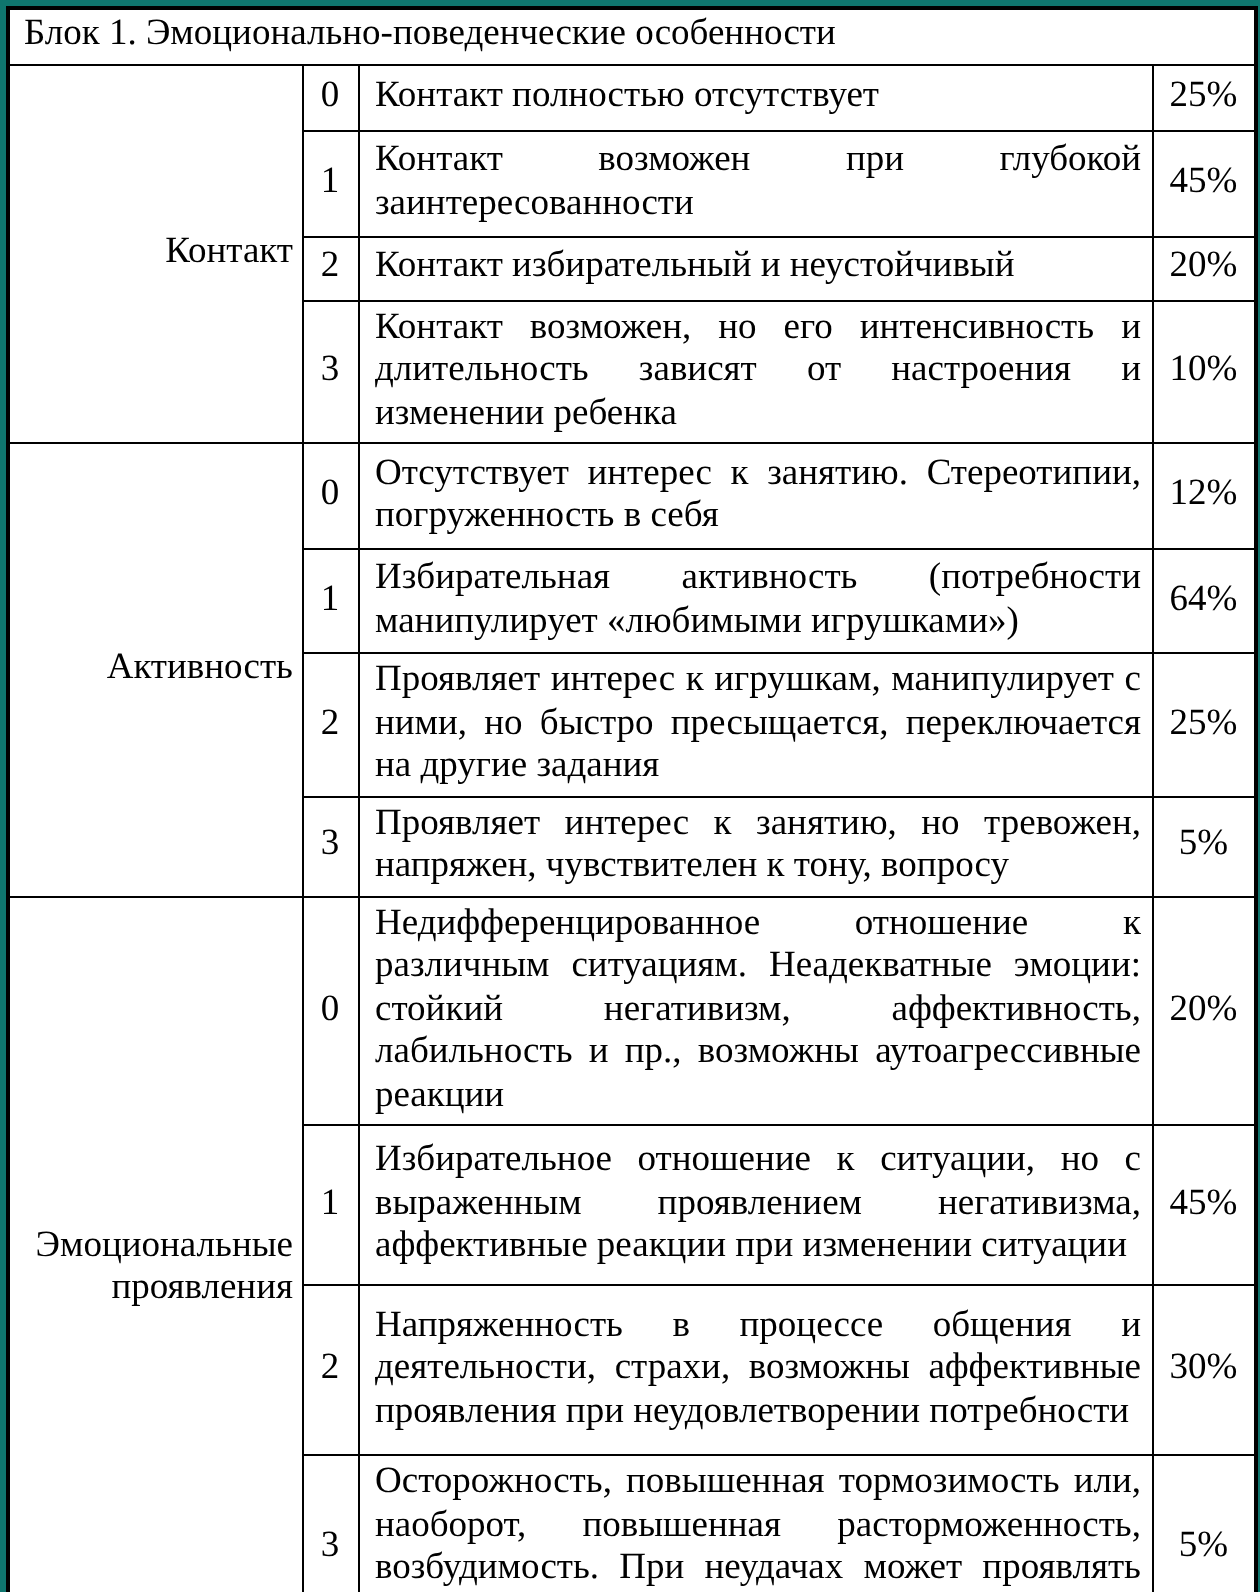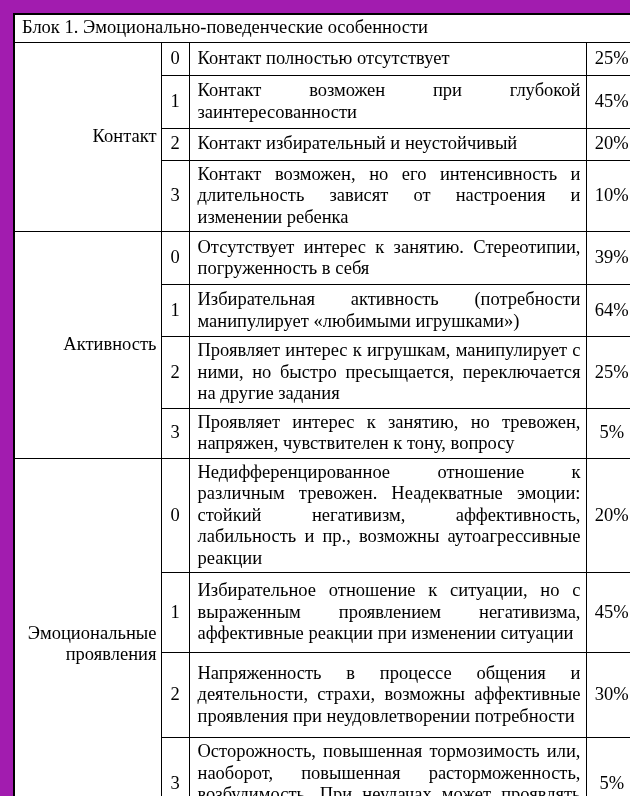--- a/index.html
+++ b/index.html
@@ -3,23 +3,23 @@
 <meta charset="utf-8">
 <style>
   html, body {
     margin: 0;
     padding: 0;
     background: #ffffff;
   }
   .page {
     width: 630px;
     height: 796px;
-    background: #a21caf;
+    background: #0f766e;
     box-sizing: border-box;
-    padding: 13px;
+    padding: 3px;
     overflow: hidden;
   }
   table.block-table {
     border-collapse: collapse;
     width: 624px;
     table-layout: fixed;
     font-family: "Liberation Serif", "DejaVu Serif", serif;
     font-size: 18.5px;
     line-height: 21.5px;
     color: #000000;
@@ -92,42 +92,42 @@
     <tr style="height:65px;">
       <td class="score-cell">3</td>
       <td class="desc-cell">Контакт возможен, но его интенсивность и длительность зависят от настроения и изменении ребенка</td>
       <td class="pct-cell">10%</td>
     </tr>
 
     <tr style="height:53px;">
       <td class="label-cell" rowspan="4">Активность</td>
       <td class="score-cell">0</td>
       <td class="desc-cell">Отсутствует интерес к занятию. Стереотипии, погруженность в себя</td>
-      <td class="pct-cell">39%</td>
+      <td class="pct-cell">12%</td>
     </tr>
     <tr style="height:52px;">
       <td class="score-cell">1</td>
       <td class="desc-cell">Избирательная активность (потребности манипулирует «любимыми игрушками»)</td>
       <td class="pct-cell">64%</td>
     </tr>
     <tr style="height:66px;">
       <td class="score-cell">2</td>
       <td class="desc-cell">Проявляет интерес к игрушкам, манипулирует с ними, но быстро пресыщается, переключается на другие задания</td>
       <td class="pct-cell">25%</td>
     </tr>
     <tr style="height:47px;">
       <td class="score-cell">3</td>
       <td class="desc-cell">Проявляет интерес к занятию, но тревожен, напряжен, чувствителен к тону, вопросу</td>
       <td class="pct-cell">5%</td>
     </tr>
 
     <tr style="height:110px;">
       <td class="label-cell" rowspan="4">Эмоциональные проявления</td>
       <td class="score-cell">0</td>
-      <td class="desc-cell">Недифференцированное отношение к различным тревожен. Неадекватные эмоции: стойкий негативизм, аффективность, лабильность и пр., возможны аутоагрессивные реакции</td>
+      <td class="desc-cell">Недифференцированное отношение к различным ситуациям. Неадекватные эмоции: стойкий негативизм, аффективность, лабильность и пр., возможны аутоагрессивные реакции</td>
       <td class="pct-cell">20%</td>
     </tr>
     <tr style="height:80px;">
       <td class="score-cell">1</td>
       <td class="desc-cell">Избирательное отношение к ситуации, но с выраженным проявлением негативизма, аффективные реакции при изменении ситуации</td>
       <td class="pct-cell">45%</td>
     </tr>
     <tr style="height:85px;">
       <td class="score-cell">2</td>
       <td class="desc-cell">Напряженность в процессе общения и деятельности, страхи, возможны аффективные проявления при неудовлетворении потребности</td>

